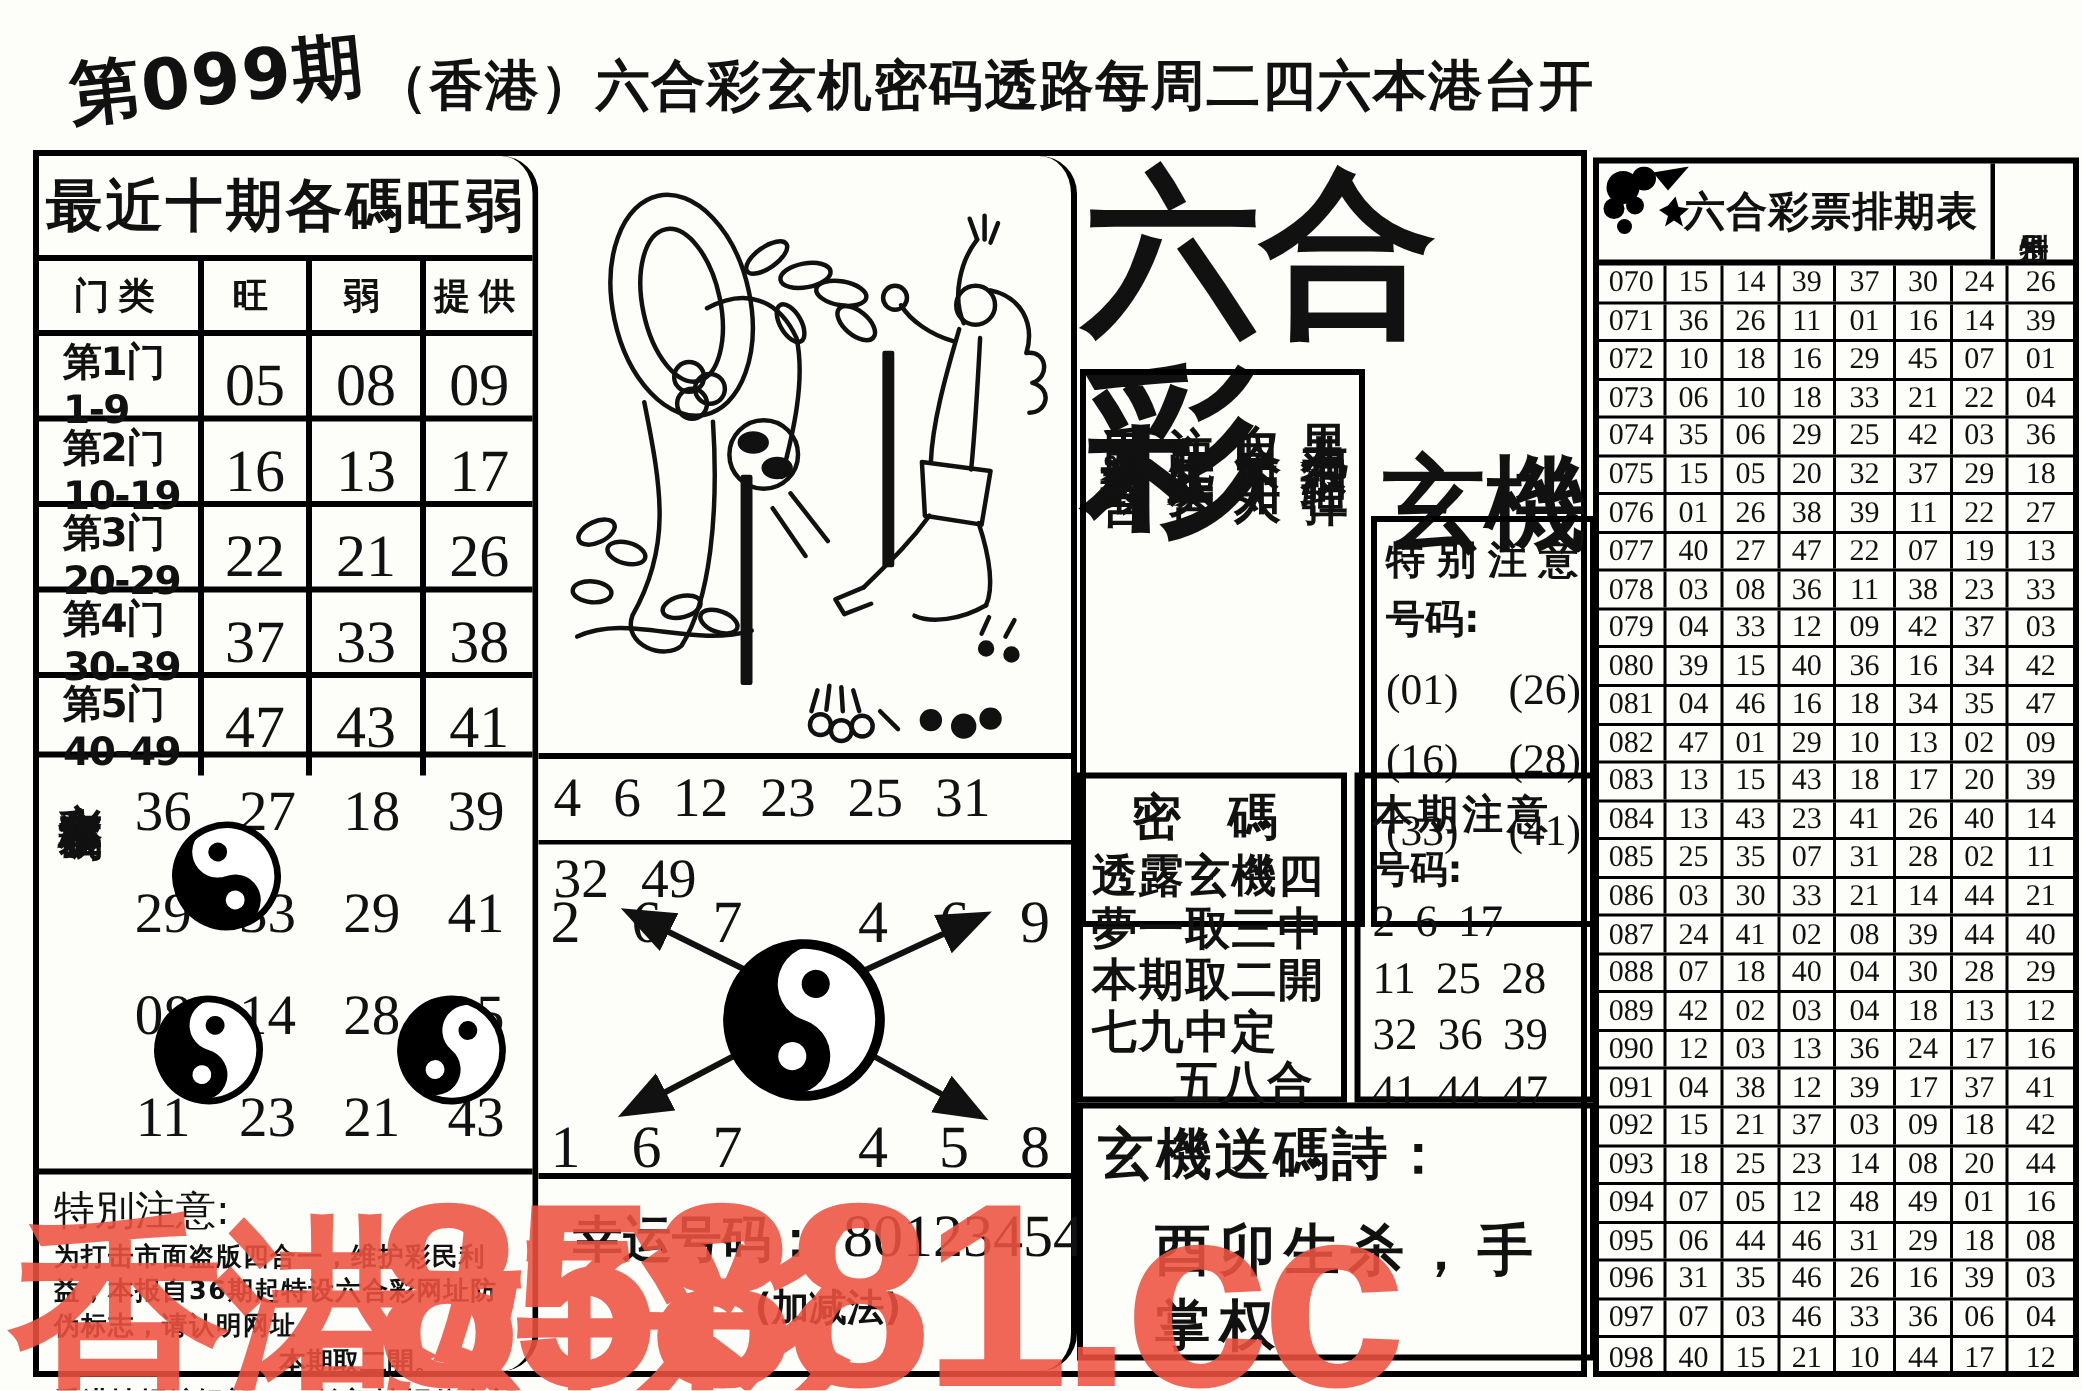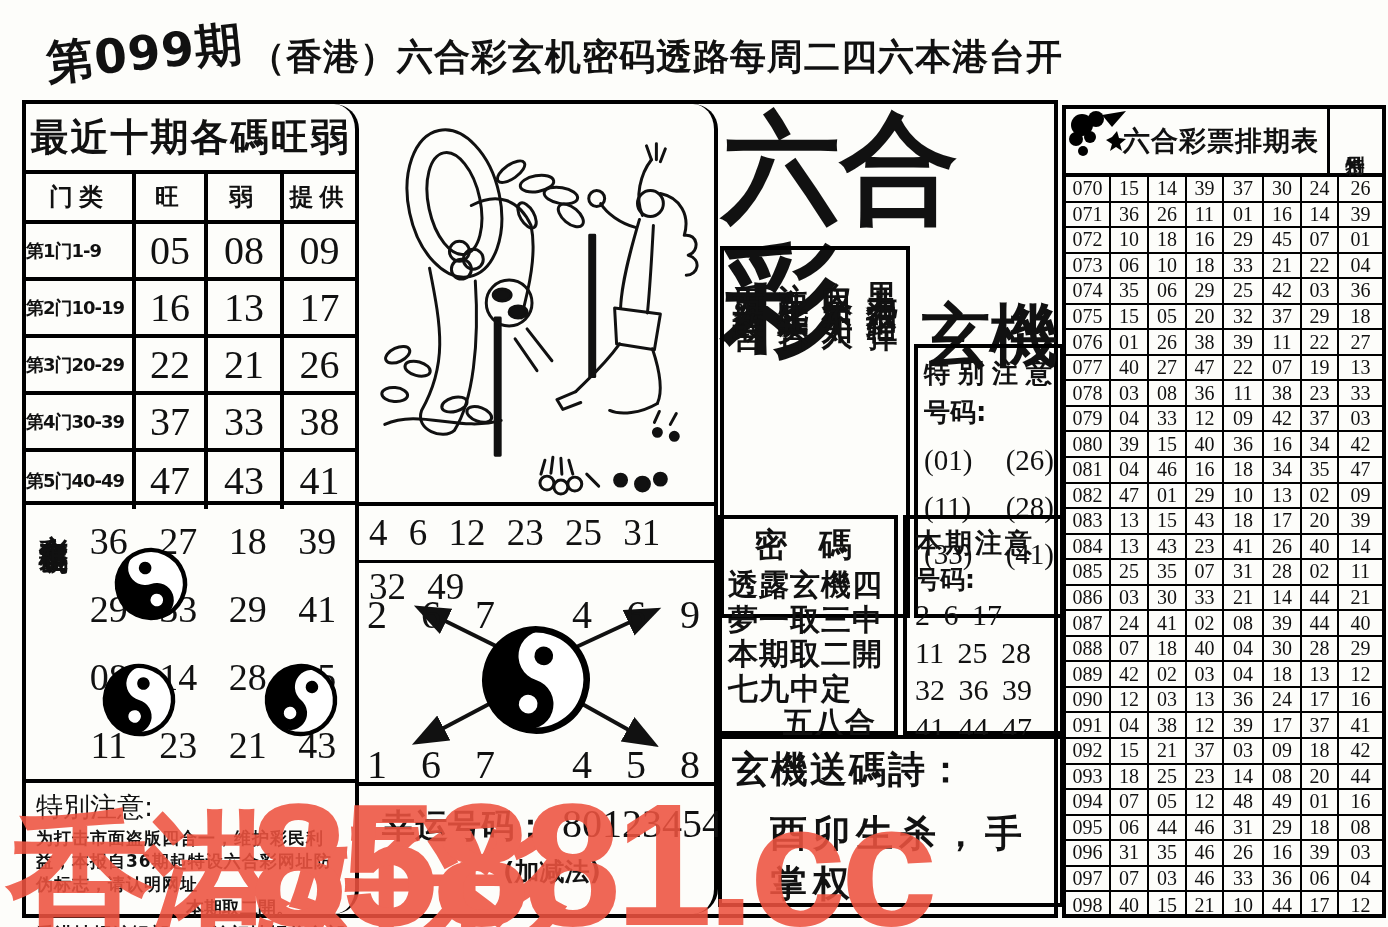--- a/index.html
+++ b/index.html
@@ -23,21 +23,21 @@
             border-bottom:4px solid #000;letter-spacing:2px;}
   .hc-head{display:grid;grid-template-columns:110px 72px 76px 1fr;height:46px;border-bottom:4px solid #000;}
   .hc-head div{border-right:4px solid #000;display:flex;align-items:center;justify-content:center;
                font-size:24px;font-weight:bold;letter-spacing:6px;}
   .hc-head div:last-child{border-right:none;}
   .hc-rows{height:285px;}
   .hc-row{display:grid;grid-template-columns:110px 72px 76px 1fr;height:57px;border-bottom:4px solid #000;box-sizing:border-box;}
   .hc-row:last-child{border-bottom:none;}
   .hc-row div{border-right:4px solid #000;display:flex;align-items:center;justify-content:center;}
   .hc-row div:last-child{border-right:none;}
-  .hc-row .lab{font-size:18px;font-weight:bold;justify-content:flex-start;padding-left:0;letter-spacing:-1px;}
+  .hc-row .lab{font-size:26px;font-weight:bold;justify-content:flex-start;padding-left:16px;letter-spacing:-1px;}
   .hc-row .num{font-family:"Liberation Serif",serif;font-size:40px;}
   
   .luckybox{position:absolute;left:0;top:401px;width:329px;height:278px;border-bottom:4px solid #000;box-sizing:border-box;}
   .lb-label{position:absolute;left:10px;top:6px;height:264px;width:38px;
             writing-mode:vertical-rl;text-orientation:upright;font-size:29px;font-weight:bold;letter-spacing:2px;}
   .lb-grid{position:absolute;left:48px;top:2px;width:278px;height:272px;display:grid;
            grid-template-columns:repeat(4,1fr);grid-auto-rows:68px;}
   .lb-grid span{display:flex;align-items:center;justify-content:center;
                 font-family:"Liberation Serif",serif;font-size:38px;}
   .yy{position:absolute;}
@@ -353,21 +353,21 @@
 
       <div class="specialbox">
         <div class="sp-title">特别注意</div>
         <div class="sp-sub">号码:</div>
         <div>
             <div class="sp-pair">
             <span>(01)</span>
             <span>(26)</span>
           </div>
             <div class="sp-pair">
-            <span>(11)</span>
+            <span>(16)</span>
             <span>(28)</span>
           </div>
             <div class="sp-pair">
             <span>(33)</span>
             <span>(41)</span>
           </div>
           </div>
       </div>
 
       <div class="pwdbox">

